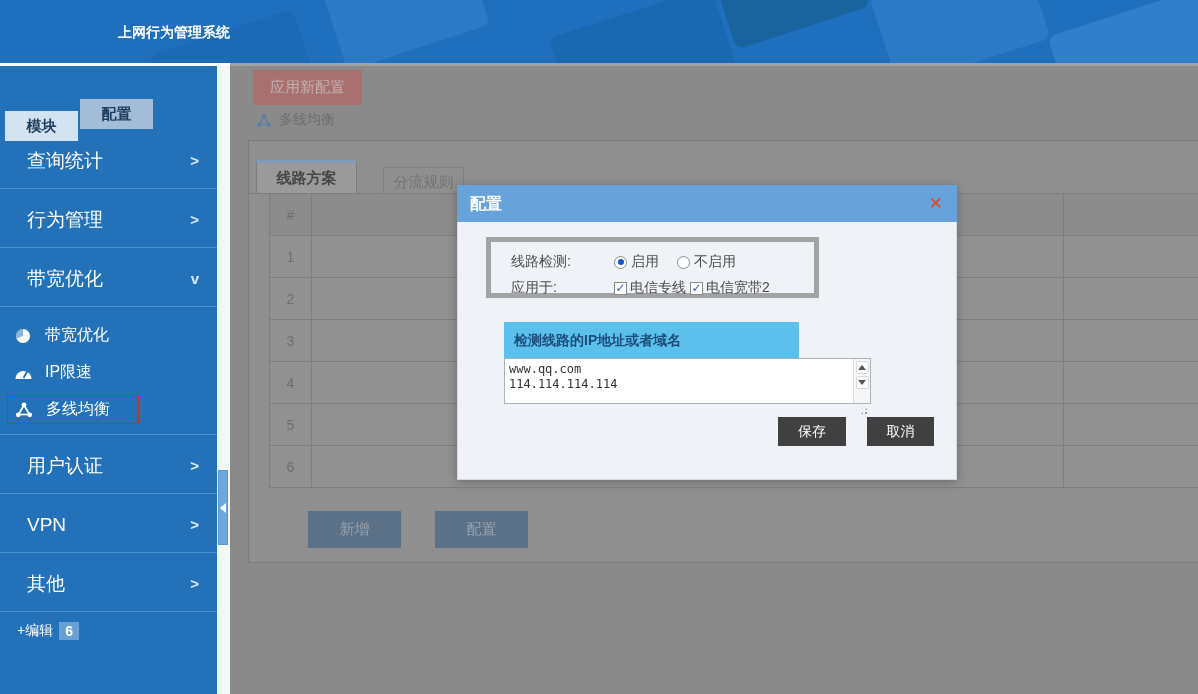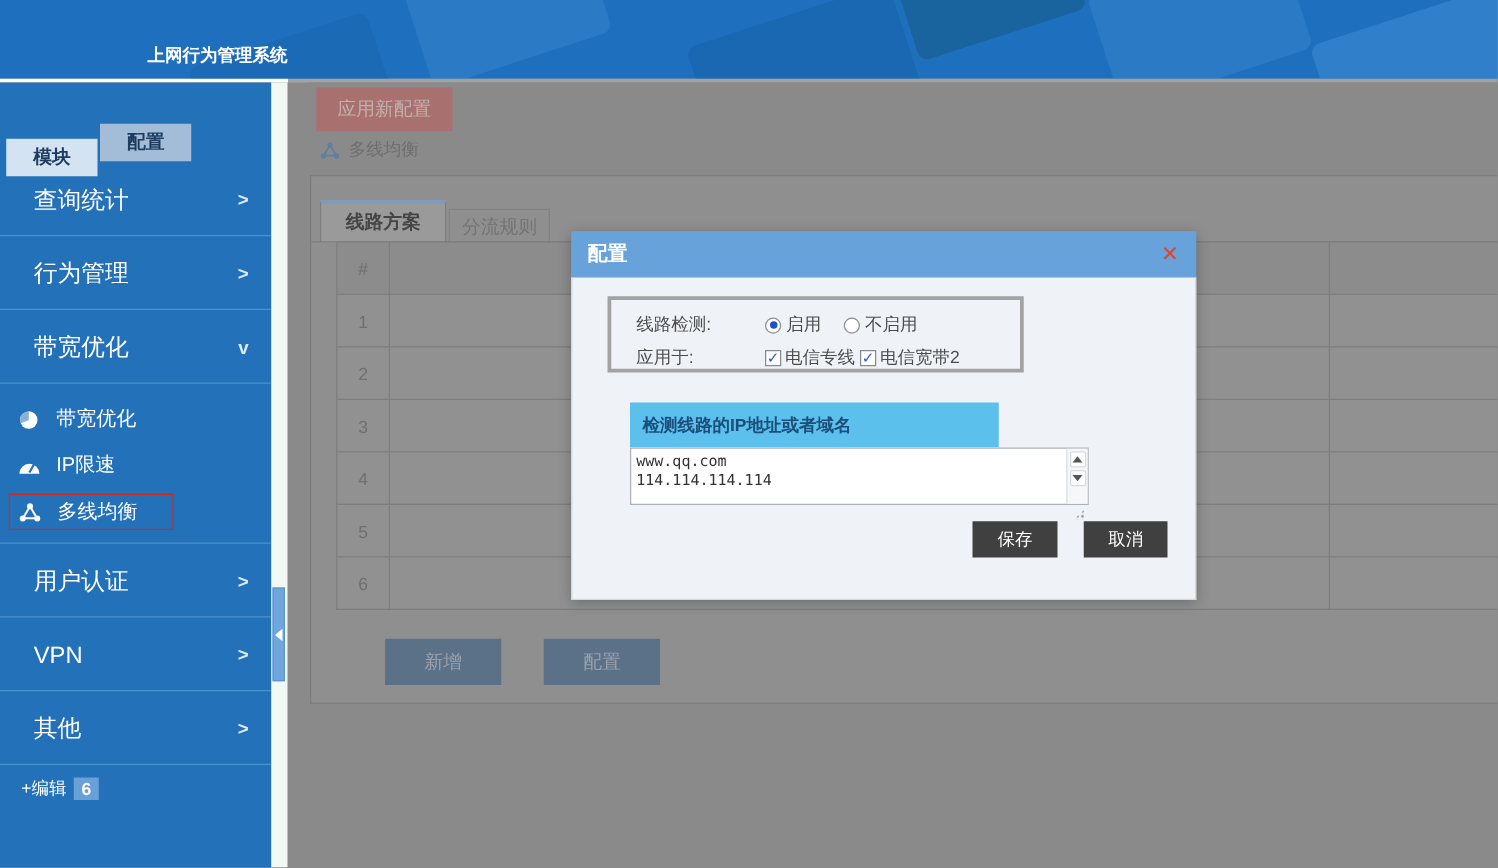--- a/index.html
+++ b/index.html
@@ -9,21 +9,21 @@
   
   .header { position:absolute; left:0; top:0; width:1198px; height:63px; background:#1e6fbd; overflow:hidden; }
   .key { position:absolute; border-radius:8px; }
   .k1 { width:150px; height:90px; left:330px; top:-40px; background:#2a7ac6; transform:rotate(-18deg); }
   .k2 { width:170px; height:100px; left:560px; top:10px; background:#1b68b2; transform:rotate(-18deg); }
   .k3 { width:160px; height:95px; left:880px; top:-30px; background:#2a7ac6; transform:rotate(-18deg); }
   .k4 { width:190px; height:110px; left:1060px; top:5px; background:#2f7fca; transform:rotate(-18deg); }
   .k5 { width:140px; height:85px; left:720px; top:-55px; background:#19649f; transform:rotate(-18deg); }
   .k6 { width:150px; height:90px; left:160px; top:30px; background:#1b6ab5; transform:rotate(-18deg); }
   .logo { position:absolute; left:28px; top:8px; color:#ffffff; font-size:30px; font-weight:bold; letter-spacing:0.5px; }
-  .logo-sub { position:absolute; left:118px; top:36px; color:#ffffff; font-size:14px; font-weight:bold; }
+  .logo-sub { position:absolute; left:118px; top:24px; color:#ffffff; font-size:14px; font-weight:bold; }
 
   
   .header-strip { position:absolute; left:0; top:63px; width:1198px; height:3px;
     background:linear-gradient(to right,#ffffff 230px,#a2a2a2 230px); }
 
   
   .sidebar { position:absolute; left:0; top:66px; width:217px; height:628px; background:#2371b9; }
   .side-tabs { position:absolute; left:5px; top:33px; display:flex; }
   .side-tab { width:73px; height:30px; line-height:30px; text-align:center; font-size:15px; font-weight:bold; color:#1d3c5e; cursor:pointer; }
   .side-tab.active { background:#d4e3f2;margin-top:12px; }
@@ -43,39 +43,39 @@
   .gutter { position:absolute; left:217px; top:66px; width:13px; height:628px; background:#f2f8f3; }
   .collapse-handle { position:absolute; left:1px; top:404px; width:10px; height:75px; background:#6fa7dd; border:1px solid #5a96d0; display:flex; align-items:center; justify-content:center; cursor:pointer; }
   .collapse-handle .tri { width:0; height:0; border-top:5px solid transparent; border-bottom:5px solid transparent; border-right:6px solid #ffffff; }
 
   
   .main { position:absolute; left:230px; top:66px; width:968px; height:648px; background:#8a8a8a;margin-left:16px; }
   .apply-btn { position:absolute; left:7px; top:4px; width:109px; height:35px; background:#a87170; color:#c2b0ae; font-size:15px; border:none; cursor:pointer; }
   .crumb { position:absolute; left:10px; top:44px; height:20px; display:flex; align-items:center; }
   .crumb-text { color:#6e6e6e; font-size:14px; margin-left:7px; }
   .panel { position:absolute; left:2px; top:74px; width:964px; height:423px; background:#8f8f8f; border:1px solid #7c7c7c; border-right:none; }
-  .ptabs { position:absolute; left:7px; top:19px; display:flex; align-items:flex-end; }
+  .ptabs { position:absolute; left:7px; top:19px; display:flex; align-items:flex-end;gap:24px; }
   .ptab-active { width:101px; height:34px; background:#9a9a9a; border:1px solid #7f7f7f; border-bottom:none; border-top:3px solid #7d9cba; color:#454545; font-weight:bold; font-size:15px; text-align:center; line-height:30px; cursor:pointer; }
   .ptab { width:81px; height:27px; background:#8f8f8f; border:1px solid #828282; border-bottom:none; color:#747474; font-size:15px; text-align:center; line-height:27px; margin-left:2px; cursor:pointer; }
   .tabbar-line { position:absolute; left:0; top:52px; width:100%; border-bottom:1px solid #7f7f7f; }
   .gtable { position:absolute; left:20px; top:52px; width:944px; border-collapse:collapse; }
   .gtable td { border:1px solid #7e7e7e; height:42px; background:#919191; color:#6f6f6f; font-size:14px; }
   .gtable td.num { width:42px; text-align:center; }
   .gtable td.c2 { width:752px; }
   .gtable tr.hrow td { background:#8c8c8c; }
   .bbtn { position:absolute; top:370px; width:93px; height:37px; background:#5b7187; color:#99a1ac; font-size:15px; border:none; cursor:pointer; }
   .bbtn.add { left:59px; }
   .bbtn.cfg { left:186px; }
 
   
   .modal { position:absolute; left:457px; top:185px; width:500px; height:295px; box-shadow:0 2px 10px rgba(0,0,0,0.25); }
   .modal-title { height:37px; background:#67a2da; color:#ffffff; font-size:16px; font-weight:bold; line-height:37px; padding-left:13px; position:relative; }
   .modal-close { position:absolute; right:14px; top:0; line-height:37px; color:#e2452e; font-size:17px; font-weight:bold; cursor:pointer; }
   .modal-body { height:258px; background:#eff3f7; border:1px solid #d3dae0; border-top:none; position:relative; }
-  .redbox { position:absolute; left:28px; top:15px; width:333px; height:61px; border:3px solid #a3a3a3; padding:8px 0 0 20px; }
+  .redbox { position:absolute; left:28px; top:15px; width:333px; height:61px; border:5px solid #a3a3a3; padding:8px 0 0 20px; }
   .frow { height:24px; display:flex; align-items:center; margin-bottom:2px; font-size:14px; color:#4c4c4c; }
   .flabel { width:103px; }
   .radio { width:13px; height:13px; border-radius:50%; border:1px solid #8a9099; background:#ffffff; display:inline-flex; align-items:center; justify-content:center; margin-right:4px; cursor:pointer; }
   .radio .dot { width:6px; height:6px; border-radius:50%; background:#1a53c7; }
   .rlabel { margin-right:18px; }
   .checkbox { width:13px; height:13px; border:1px solid #848b94; background:#ffffff; color:#2f54c0; font-size:12px; font-weight:bold; line-height:11px; text-align:center; margin-right:3px; cursor:pointer; }
   .band { position:absolute; left:46px; top:100px; width:295px; height:36px; background:#5cc0ed; color:#1b4e7b; font-weight:bold; font-size:14px; line-height:36px; padding-left:10px; }
   .ipbox { position:absolute; left:46px; top:136px; width:367px; height:46px; background:#ffffff; border:1px solid #abb2ba; display:flex; cursor:text;justify-content:flex-end; }
   .iptext { flex:1; font-family:"DejaVu Sans Mono","Liberation Mono",monospace; font-size:12px; color:#333333; padding:3px 4px; white-space:pre; line-height:15px; overflow:hidden; }
   .ipscroll { width:17px; background:#f6f7f8; border-left:1px solid #dadee2; display:flex; flex-direction:column; align-items:center; padding-top:2px; }

